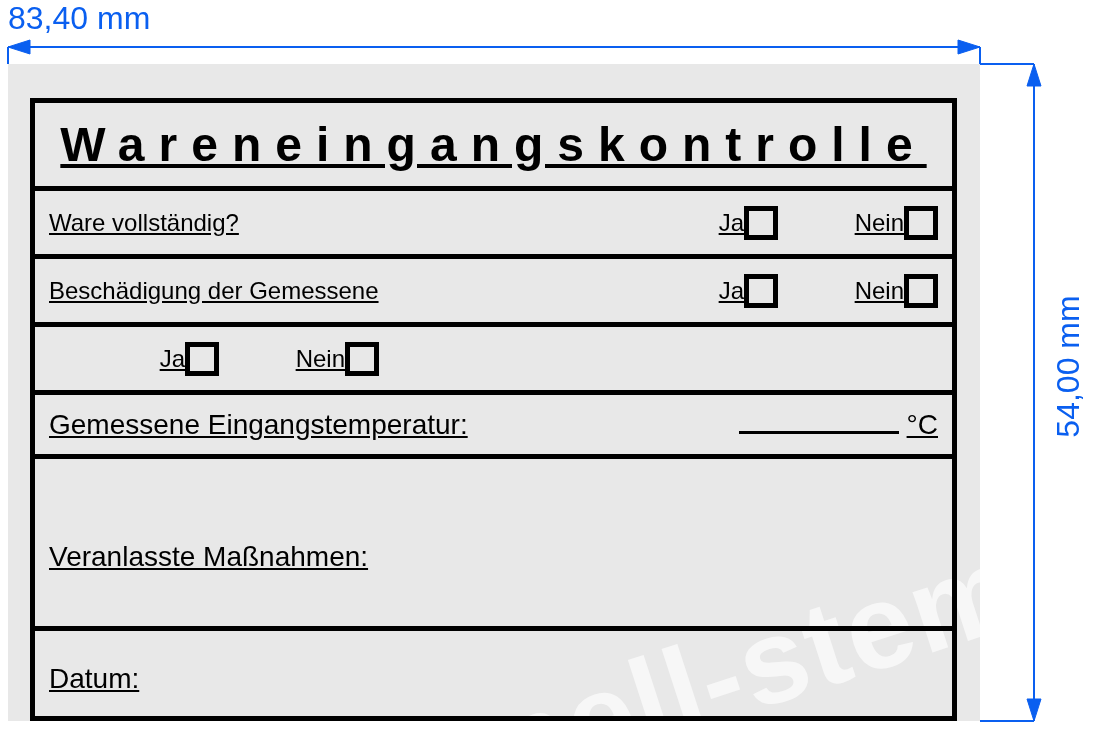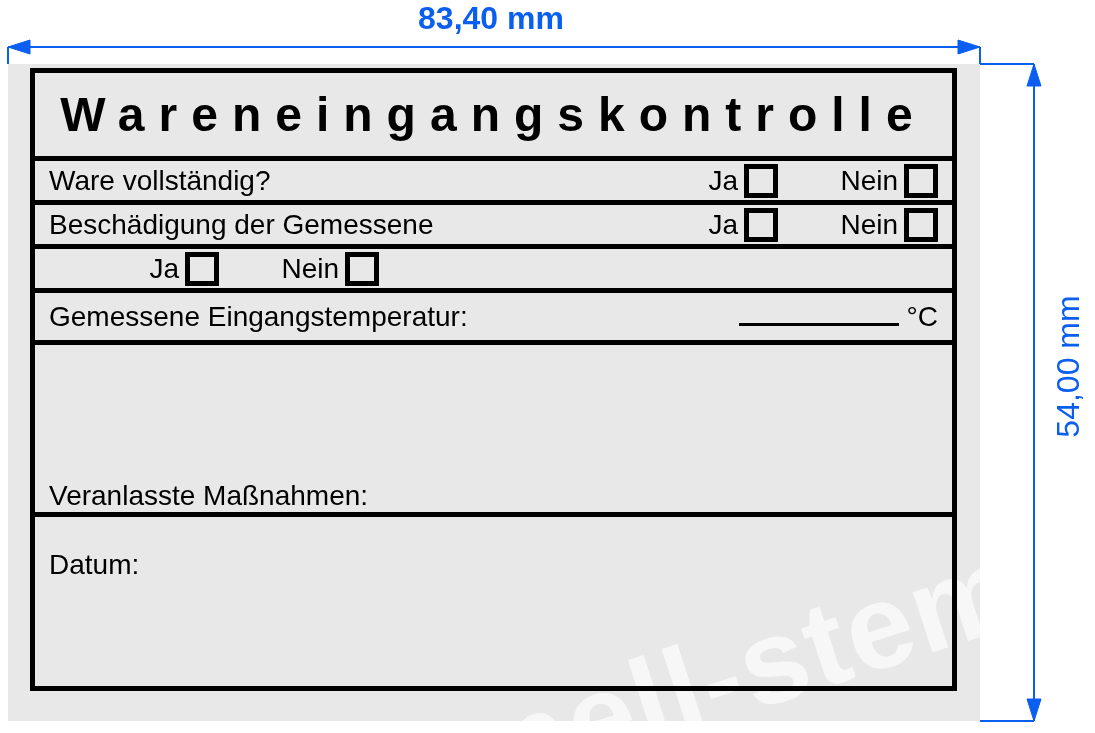--- a/index.html
+++ b/index.html
@@ -21,23 +21,21 @@
   }
   
   .dim-blue { stroke: #0a5ff0; fill: #0a5ff0; }
   .dim-text {
     position: absolute;
     color: #0a5ff0;
     font-size: 32px;
     font-family: Arial, sans-serif;
   }
   .dim-text.top {
-    left: 1px; width: 980px; top: 0;
-    text-align: center;
-    font-weight: bold;
+    left: 8px; width: 980px; top: 0;
   }
   .dim-text.side {
     left: 1050px;
     top: 0;
     width: 733px;
     transform-origin: 0 0;
     transform: rotate(-90deg) translateX(-100%);
     text-align: center;
   }
 
@@ -60,88 +58,89 @@
     color: rgba(255,255,255,0.65);
     white-space: nowrap;
     letter-spacing: 2px;
     user-select: none;
     pointer-events: none;
   }
 
   .stamp {
     position: absolute;
     left: 30px;
-    top: 68px;
+    top: 98px;
     width: 927px;
     height: 623px;
     border: 5px solid #000;
     background: transparent;
+    text-decoration: underline;
   }
 
   .row {
     border-bottom: 5px solid #000;
     display: flex;
     align-items: center;
     padding: 0 14px;
   }
   .title-row {
     height: 88px;
     justify-content: center;
   }
   .title {
     font-size: 48px;
     font-weight: bold;
     letter-spacing: 14px;
     white-space: nowrap;
   }
   .q-row {
-    height: 44px;
+    height: 68px;
     justify-content: space-between;
-    font-size: 28px;
+    font-size: 24px;
   }
   .q-label { flex: 1; }
   .yn {
     display: flex;
     align-items: center;
     gap: 10px;
     width: 330px;
     justify-content: flex-end;
   }
   .yn .opt {
     display: flex;
     align-items: center;
-    gap: 6px;
+    gap: 0;
     width: 150px;
     justify-content: flex-end;
   }
   .box {
     display: inline-block;
     width: 34px;
     height: 34px;
     border: 5px solid #000;
   }
   .temp-row {
-    height: 52px;
+    height: 64px;
     font-size: 28px;
     justify-content: space-between;
   }
   .temp-right {
     display: flex;
     align-items: baseline;
     gap: 8px;
   }
   .underline {
     display: inline-block;
     width: 160px;
     border-bottom: 3px solid #000;
     height: 26px;
   }
   .mass-row {
     height: 172px;
-    align-items: flex-end;
+    align-items: center;
     padding-top: 28px;
     font-size: 28px;
   }
   .foot-row {
     height: 76px;
     border-bottom: none;
     font-size: 28px;
     align-items: flex-end;
     padding-bottom: 12px;
     justify-content: space-between;

